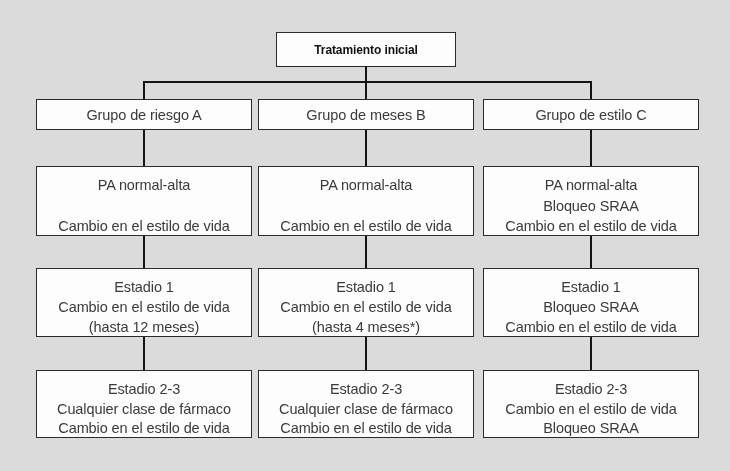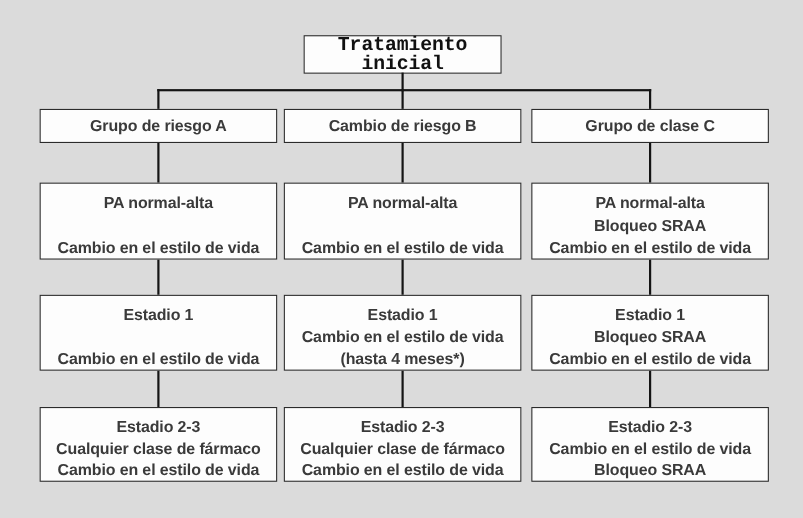--- a/index.html
+++ b/index.html
@@ -28,28 +28,26 @@
     background:var(--box-bg);
     border:1.5px solid var(--border);
     color:var(--text);
     font-size:14.5px;
     line-height:18px;
     letter-spacing:-0.1px;
     text-align:center;
     display:flex;
     flex-direction:column;
     align-items:center;
-    font-weight:bold;
   }
   .box.title{
     justify-content:center;
     font-weight:bold;
-    font-size:18px;
+    font-size:12px;
     color:var(--title-text);
-    font-family:Liberation Mono, monospace;
   }
   .box.header{
     justify-content:center;
   }
   .box.content{
     justify-content:space-between;
     padding-top:9px;
   }
   .conn{
     position:absolute;
@@ -86,47 +84,48 @@
   <div class="box header" style="left:36px;top:99px;width:216px;height:31px">
     <span>Grupo de riesgo A</span>
   </div>
   <div class="box content" style="left:36px;top:166px;width:216px;height:70px">
     <div>PA normal-alta</div>
     <div>Cambio en el estilo de vida</div>
   </div>
   <div class="box content" style="left:36px;top:268px;width:216px;height:69px">
     <div>Estadio 1</div>
     <div>Cambio en el estilo de vida</div>
+    <div>(hasta 12 meses)</div>
   </div>
   <div class="box content" style="left:36px;top:370px;width:216px;height:68px">
     <div>Estadio 2-3</div>
     <div>Cualquier clase de fármaco</div>
     <div>Cambio en el estilo de vida</div>
   </div>
 
   <div class="box header" style="left:258px;top:99px;width:216px;height:31px">
-    <span>Cambio de riesgo B</span>
+    <span>Grupo de meses B</span>
   </div>
   <div class="box content" style="left:258px;top:166px;width:216px;height:70px">
     <div>PA normal-alta</div>
     <div>Cambio en el estilo de vida</div>
   </div>
   <div class="box content" style="left:258px;top:268px;width:216px;height:69px">
     <div>Estadio 1</div>
     <div>Cambio en el estilo de vida</div>
     <div>(hasta 4 meses*)</div>
   </div>
   <div class="box content" style="left:258px;top:370px;width:216px;height:68px">
     <div>Estadio 2-3</div>
     <div>Cualquier clase de fármaco</div>
     <div>Cambio en el estilo de vida</div>
   </div>
 
   <div class="box header" style="left:483px;top:99px;width:216px;height:31px">
-    <span>Grupo de clase C</span>
+    <span>Grupo de estilo C</span>
   </div>
   <div class="box content" style="left:483px;top:166px;width:216px;height:70px">
     <div>PA normal-alta</div>
     <div>Bloqueo SRAA</div>
     <div>Cambio en el estilo de vida</div>
   </div>
   <div class="box content" style="left:483px;top:268px;width:216px;height:69px">
     <div>Estadio 1</div>
     <div>Bloqueo SRAA</div>
     <div>Cambio en el estilo de vida</div>

